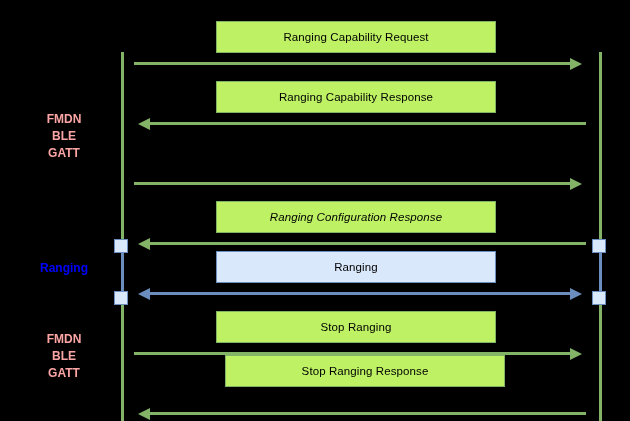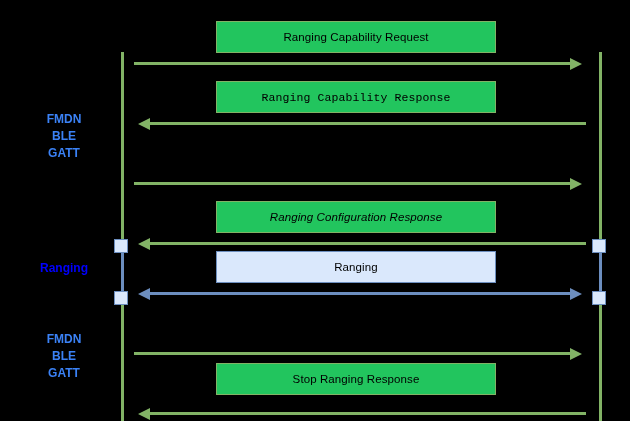--- a/index.html
+++ b/index.html
@@ -44,21 +44,21 @@
     height: 32px;
     box-sizing: border-box;
     display: flex;
     align-items: center;
     justify-content: center;
     font-size: 11.5px;
     color: #000000;
     letter-spacing: 0.1px;
   }
   .msg-box.green {
-    background: #22c55e;
+    background: #bef264;
     border: 1px solid #82b366;
   }
   .msg-box.blue {
     background: #dae8fc;
     border: 1px solid #6c8ebf;
   }
 
   
   .arrow-line {
     position: absolute;
@@ -83,21 +83,21 @@
   .side-label {
     position: absolute;
     left: 24px;
     width: 80px;
     text-align: center;
     font-size: 12px;
     font-weight: bold;
     line-height: 17px;
     white-space: pre-line;
   }
-  .side-label.green { color: #3b82f6; }
+  .side-label.green { color: #fca5a5; }
   .side-label.blue  { color: #0000ff; }
 </style>
 </head>
 <body>
 
 <div id="canvas">
 
   <div class="lifeline" style="left:121px; top:52px; height:194px;"></div>
   <div class="lifeline blue-seg" style="left:121px; top:246px; height:52px;"></div>
   <div class="lifeline" style="left:121px; top:298px; height:123px;"></div>
@@ -113,40 +113,41 @@
   <div class="side-label blue" style="top:260px;">Ranging</div>
 
   <div class="side-label green" style="top:331px;">FMDN
 BLE
 GATT</div>
 
   <div class="msg-box green" style="top:21px;">Ranging Capability Request</div>
   <div class="arrow-line green" style="left:134px; top:62px; width:436px;"></div>
   <div class="arrow-head right green" style="left:570px; top:57.5px;"></div>
 
-  <div class="msg-box green" style="top:81px;font-family:Liberation Mono, monospace;">Ranging Capability Response</div>
+  <div class="msg-box green" style="top:81px;">Ranging Capability Response</div>
   <div class="arrow-line green" style="left:150px; top:122px; width:436px;"></div>
   <div class="arrow-head left green" style="left:138px; top:117.5px;"></div>
 
   <div class="arrow-line green" style="left:134px; top:182px; width:436px;"></div>
   <div class="arrow-head right green" style="left:570px; top:177.5px;"></div>
 
   <div class="msg-box green" style="top:201px;font-style:italic;">Ranging Configuration Response</div>
   <div class="arrow-line green" style="left:150px; top:242px; width:436px;"></div>
   <div class="arrow-head left green" style="left:138px; top:237.5px;"></div>
 
   <div class="msg-box blue" style="top:251px;">Ranging</div>
   <div class="arrow-line blue" style="left:150px; top:292px; width:420px;"></div>
   <div class="arrow-head left blue" style="left:138px; top:287.5px;"></div>
   <div class="arrow-head right blue" style="left:570px; top:287.5px;"></div>
 
+  <div class="msg-box green" style="top:311px;">Stop Ranging</div>
   <div class="arrow-line green" style="left:134px; top:352px; width:436px;"></div>
   <div class="arrow-head right green" style="left:570px; top:347.5px;"></div>
 
-  <div class="msg-box green" style="top:363px;">Stop Ranging Response</div>
+  <div class="msg-box green" style="top:355px;margin-left:9px;">Stop Ranging Response</div>
   <div class="arrow-line green" style="left:150px; top:412px; width:436px;"></div>
   <div class="arrow-head left green" style="left:138px; top:407.5px;"></div>
 
   <div class="activation" style="left:114px; top:239px;"></div>
   <div class="activation" style="left:114px; top:291px;"></div>
   <div class="activation" style="left:592px; top:239px;"></div>
   <div class="activation" style="left:592px; top:291px;"></div>
 
 </div>
 

